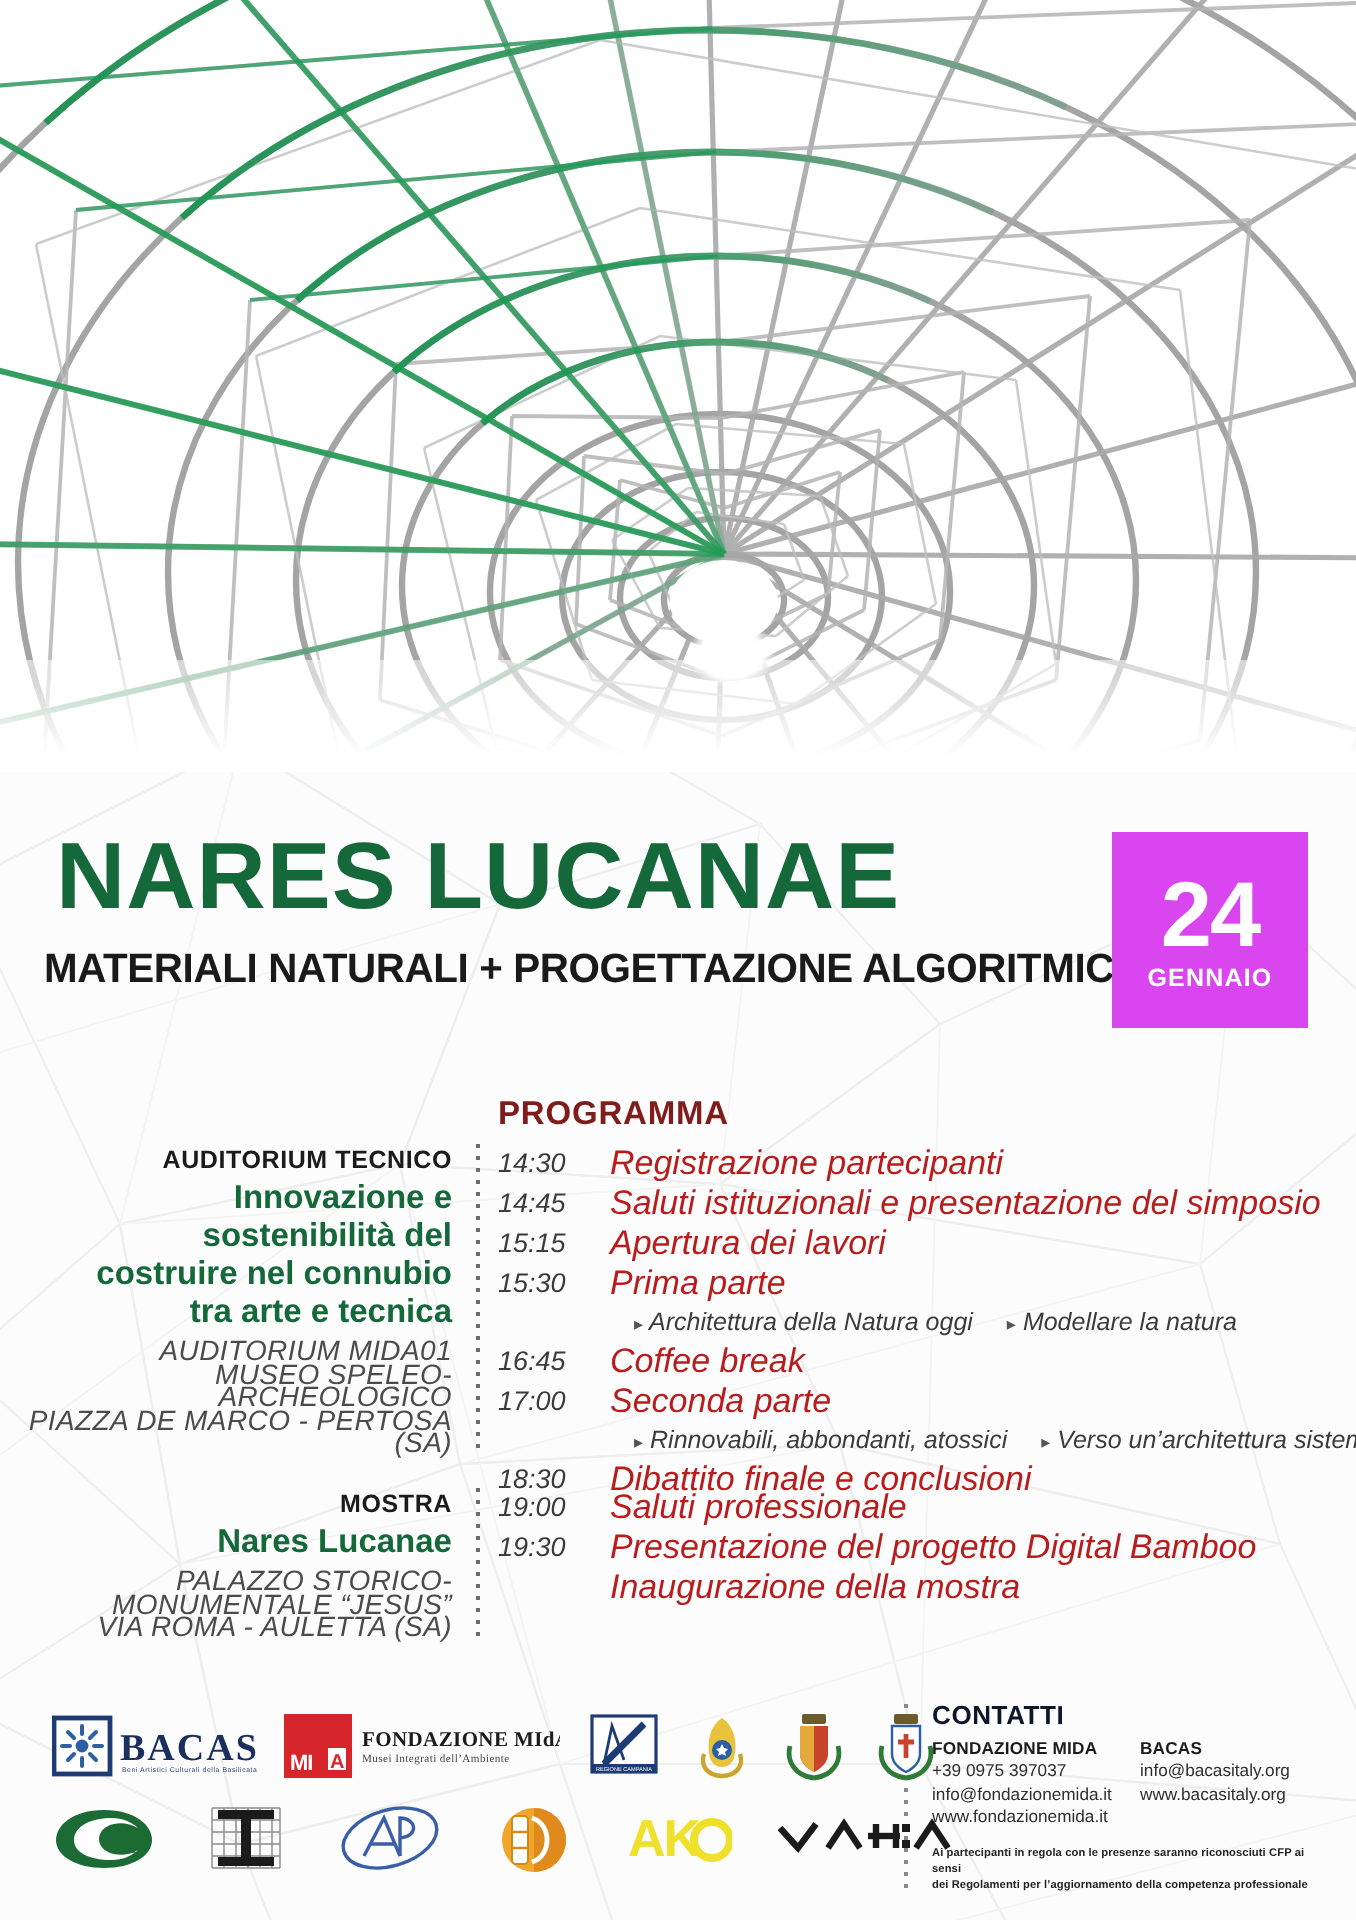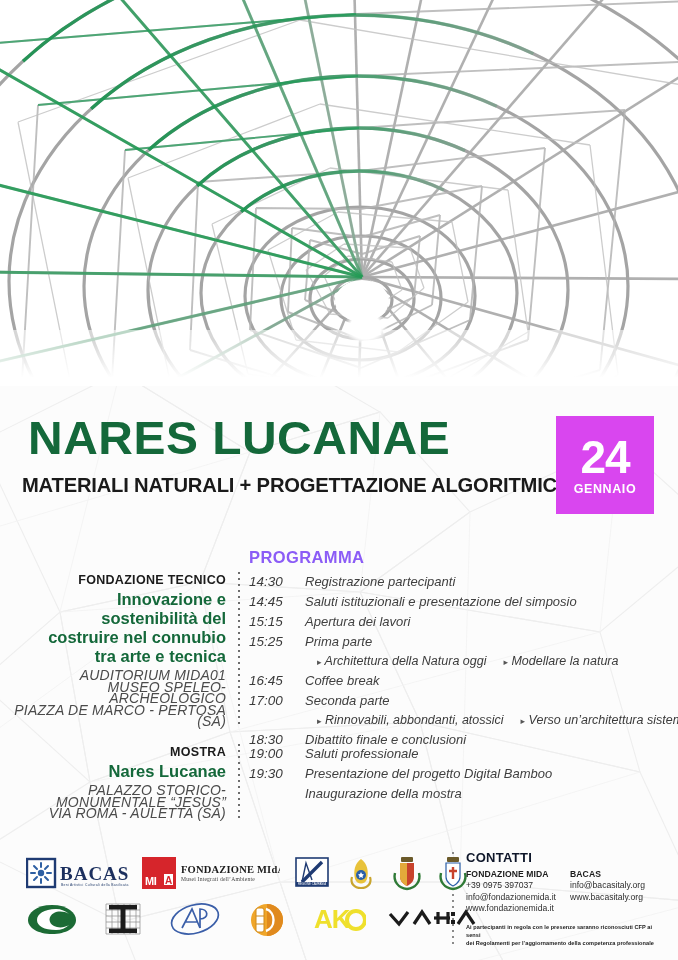--- a/index.html
+++ b/index.html
@@ -91,21 +91,21 @@
   }
   .datebadge .mm {
     font-size: 12.5px; line-height: 14px; font-weight: 700;
     letter-spacing: 0.6px; margin-top: 3px;
   }
 
   
   .programma-head {
     position:absolute; left: 249px; top: 548px;
     font-size: 16.5px; font-weight: 700; letter-spacing: 0.4px;
-    color: #8b5cf6; z-index: 3;
+    color: #7f1d1d; z-index: 3;
   }
 
   
   .dotrule {
     position:absolute; left: 238px; width: 2px;
     background-image: linear-gradient(to bottom, #6d6d6d 0 2px, transparent 2px 6px);
     background-size: 2px 6px;
     z-index: 3;
   }
   #dotrule-seminario { top: 572px; height: 152px; }
@@ -136,21 +136,21 @@
   .schedule { position:absolute; left: 249px; z-index: 3; }
   #sched-seminario { top: 572px; }
   #sched-mostra    { top: 744px; }
 
   .srow { display: flex; align-items: flex-start; height: 20px; }
   .stime {
     width: 56px; flex: 0 0 56px;
     font-size: 13.5px; font-style: italic; color: #3b3b3b; line-height: 20px;
   }
   .sdesc {
-    font-size: 13px; font-style: italic; color: #404040; line-height: 20px;
+    font-size: 17px; font-style: italic; color: #b91c1c; line-height: 20px;
     white-space: nowrap;
   }
   .subrow { display:flex; height: 19px; }
   .subrow .stime { visibility: hidden; }
   .sub {
     font-size: 12.5px; font-style: italic; color: #3b3b3b;
     line-height: 19px; padding-left: 12px; white-space: nowrap;
   }
   .sub .b { color:#555; font-style: normal; font-size: 9px; }
   .sub .gap { display:inline-block; width: 10px; }
@@ -349,21 +349,21 @@
     <div class="mm">GENNAIO</div>
   </div>
 
   <div class="programma-head">PROGRAMMA</div>
 
   <div class="dotrule" id="dotrule-seminario"></div>
   <div class="dotrule" id="dotrule-mostra"></div>
   <div id="dotrule-bottom"></div>
 
   <div class="leftcol" id="sem-block">
-    <div class="lbl-kicker">FONDAZIONE TECNICO</div>
+    <div class="lbl-kicker">AUDITORIUM TECNICO</div>
     <div class="lbl-title">
       <div>Innovazione e</div>
       <div>sostenibilità del</div>
       <div>costruire nel connubio</div>
       <div>tra arte e tecnica</div>
     </div>
     <div class="lbl-venue">
       <div>AUDITORIUM MIDA01</div>
       <div>MUSEO SPELEO-ARCHEOLOGICO</div>
       <div>PIAZZA DE MARCO - PERTOSA (SA)</div>
@@ -377,21 +377,21 @@
     </div>
     <div class="srow">
       <div class="stime">14:45</div>
       <div class="sdesc">Saluti istituzionali e presentazione del simposio</div>
     </div>
     <div class="srow">
       <div class="stime">15:15</div>
       <div class="sdesc">Apertura dei lavori</div>
     </div>
     <div class="srow">
-      <div class="stime">15:25</div>
+      <div class="stime">15:30</div>
       <div class="sdesc">Prima parte</div>
     </div>
     <div class="subrow">
       <div class="stime"></div>
       <div class="sub">
         <span class="b">▸</span>
         <span>Architettura della Natura oggi</span>
         <span class="gap"></span>
         <span class="b">▸</span>
         <span>Modellare la natura</span>

